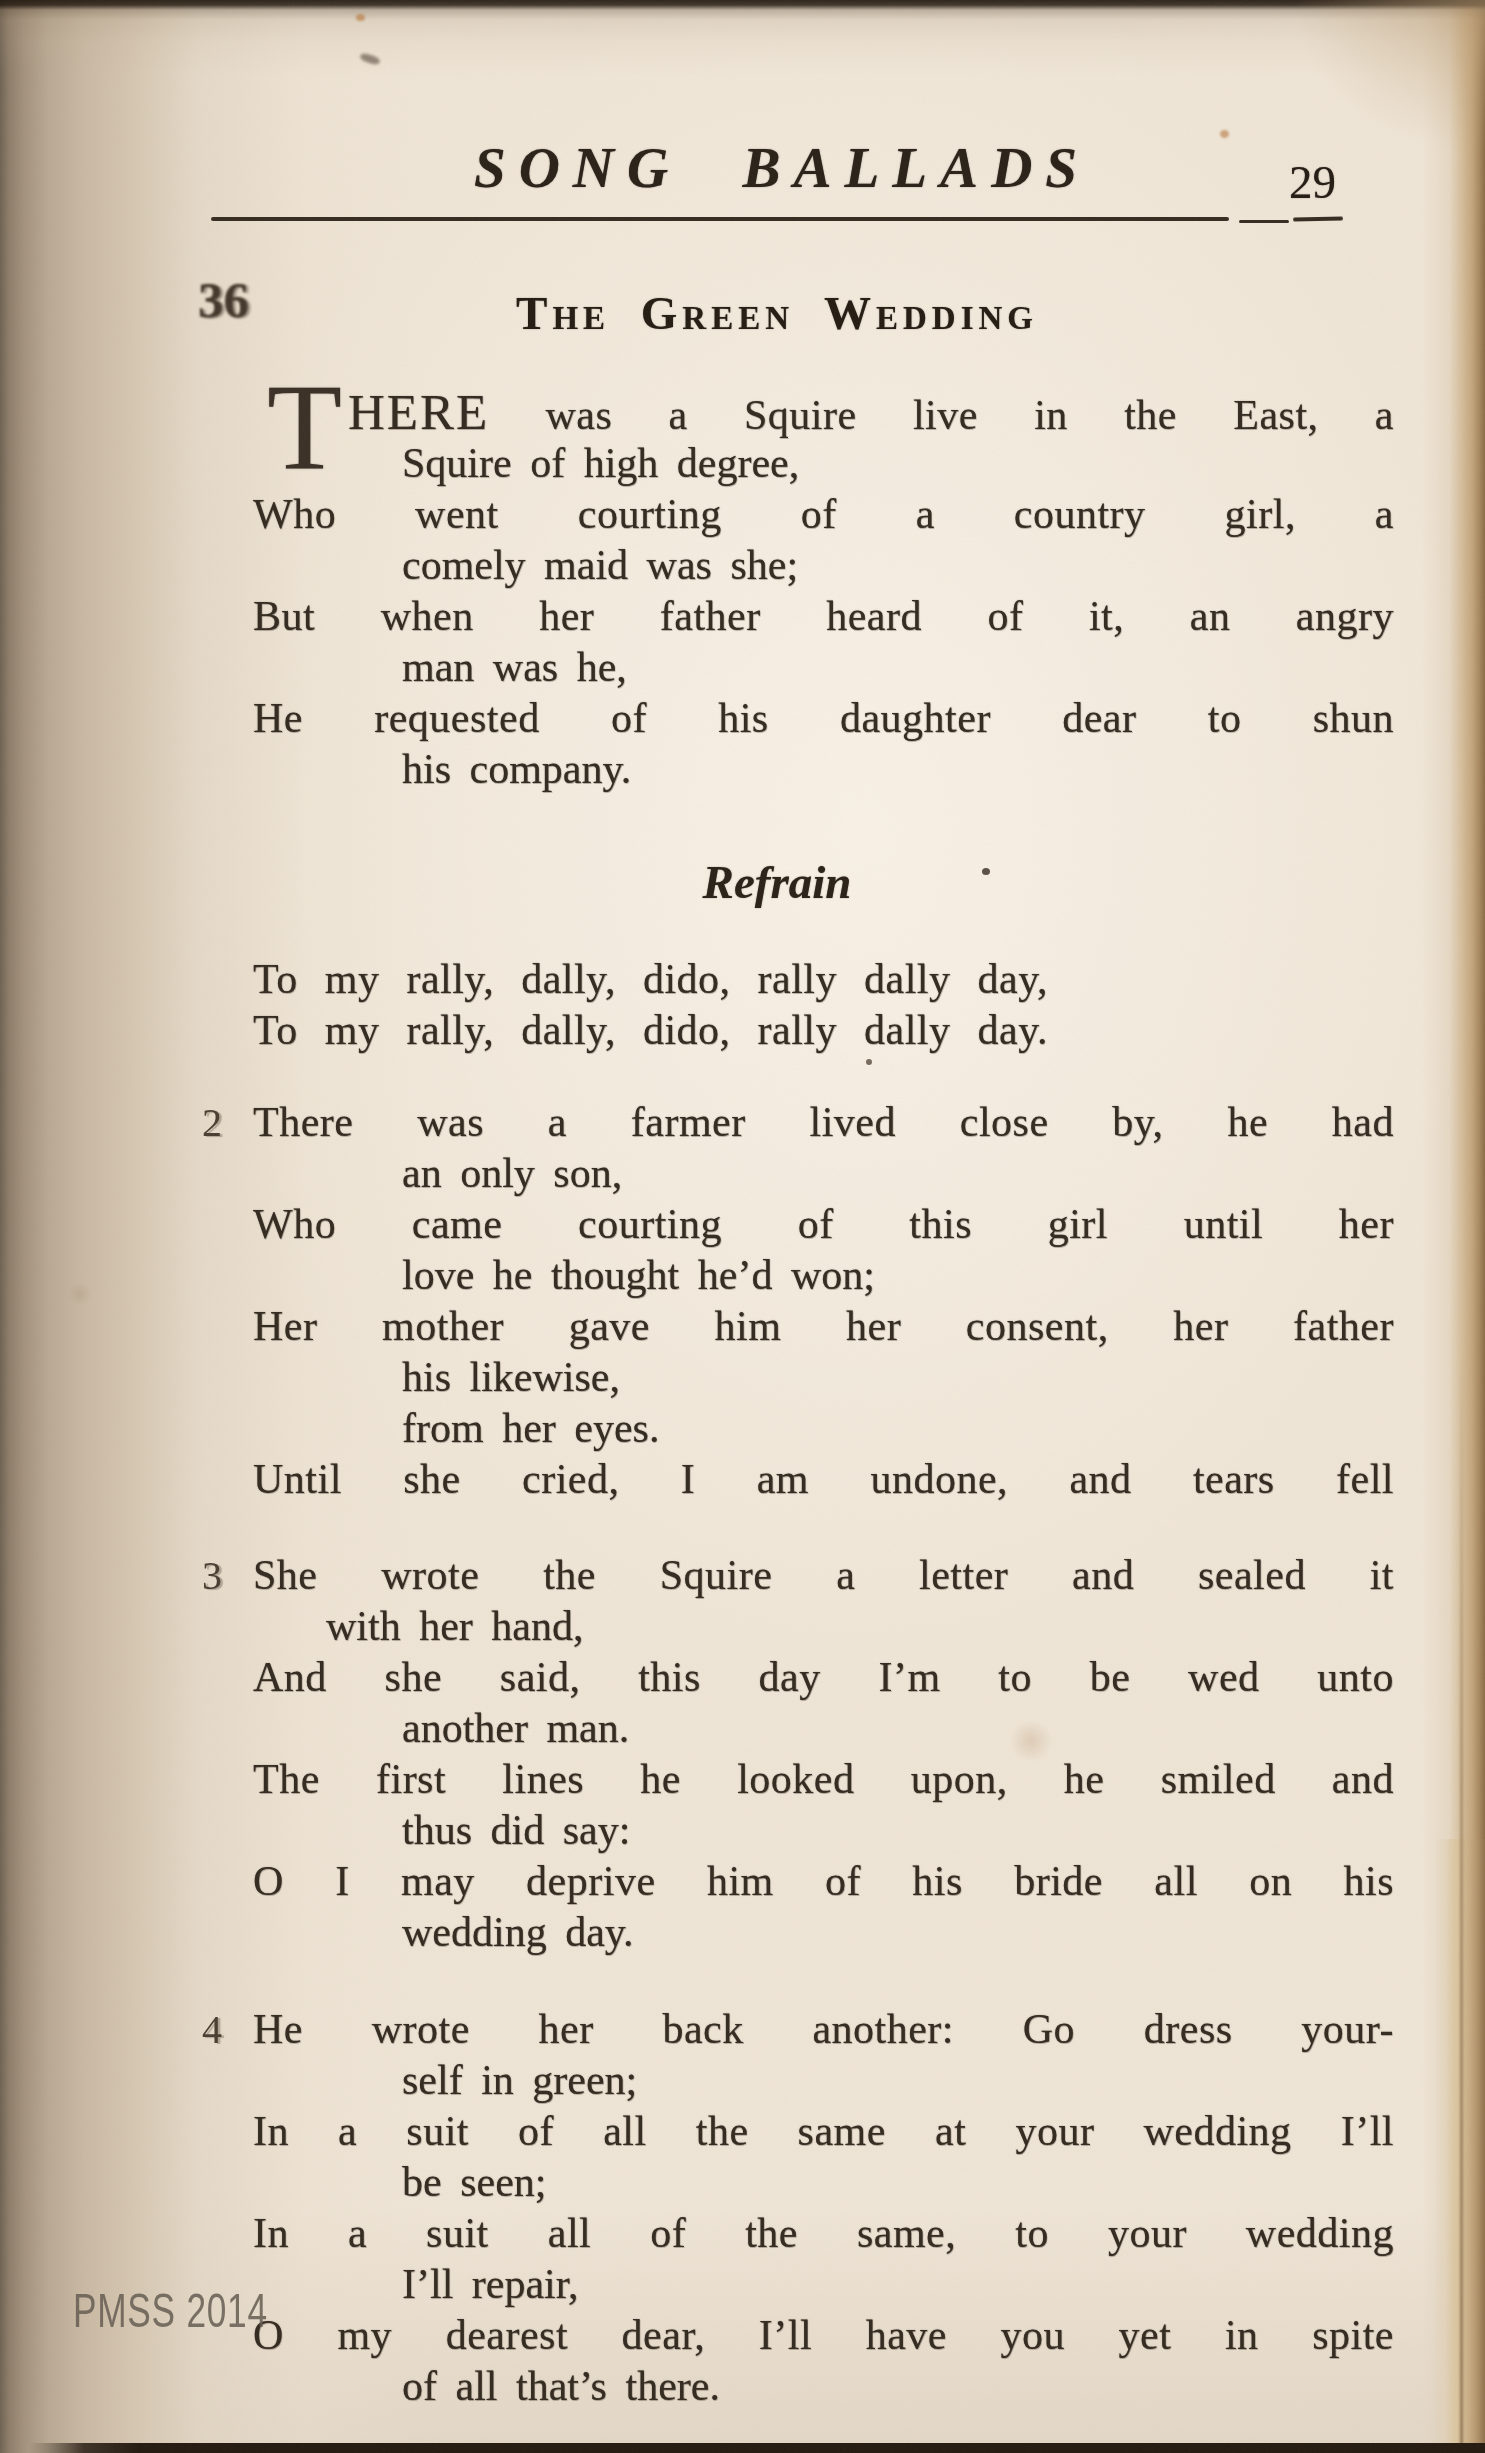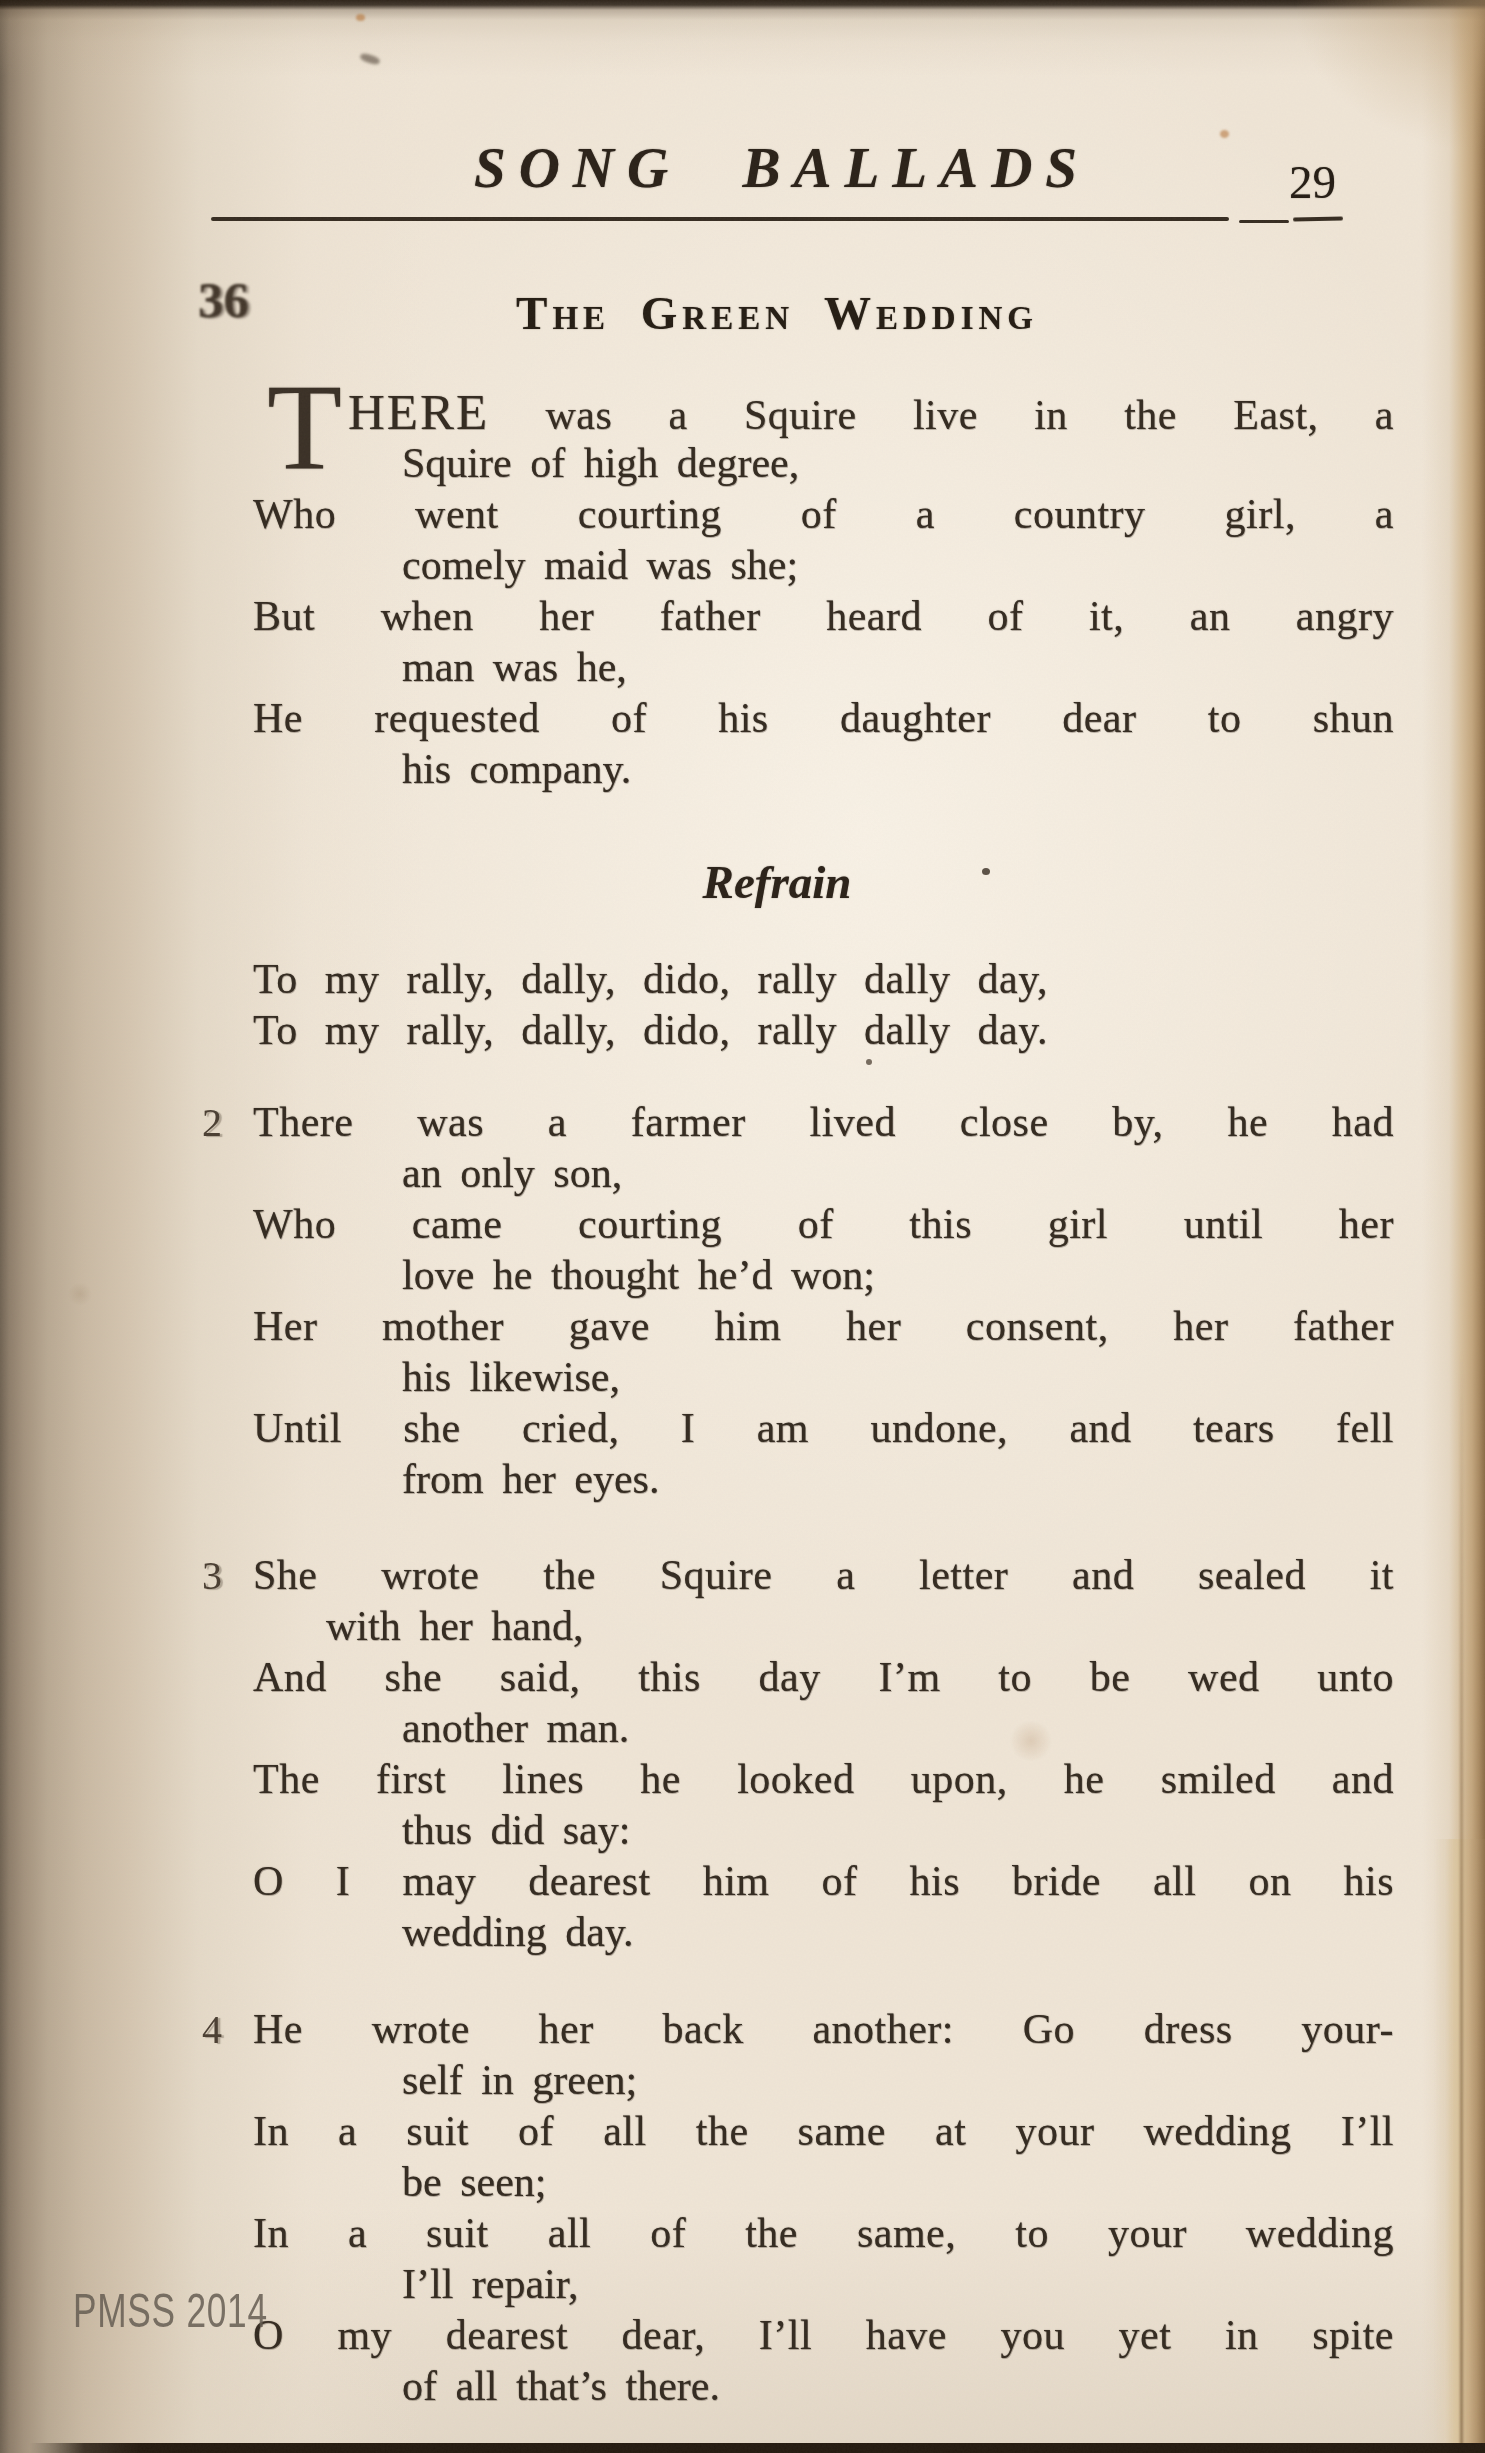--- a/index.html
+++ b/index.html
@@ -120,32 +120,32 @@
     <div class="line rline">To my rally, dally, dido, rally dally day.</div>
   </section>
 
   <section class="stanza s2">
     <div class="line just"><span class="vnum">2</span><span>There was a farmer lived close by, he had</span></div>
     <div class="line cont">an only son,</div>
     <div class="line just">Who came courting of this girl until her</div>
     <div class="line cont">love he thought he’d won;</div>
     <div class="line just">Her mother gave him her consent, her father</div>
     <div class="line cont">his likewise,</div>
+    <div class="line cont">from her eyes.</div>
     <div class="line just">Until she cried, I am undone, and tears fell</div>
-    <div class="line cont">from her eyes.</div>
   </section>
 
   <section class="stanza s3">
     <div class="line just"><span class="vnum">3</span><span>She wrote the Squire a letter and sealed it</span></div>
     <div class="line cont-sm">with her hand,</div>
     <div class="line just">And she said, this day I’m to be wed unto</div>
     <div class="line cont">another man.</div>
     <div class="line just">The first lines he looked upon, he smiled and</div>
     <div class="line cont">thus did say:</div>
-    <div class="line just">O I may dearest him of his bride all on his</div>
+    <div class="line just">O I may deprive him of his bride all on his</div>
     <div class="line cont">wedding day.</div>
   </section>
 
   <section class="stanza s4">
     <div class="line just"><span class="vnum">4</span><span>He wrote her back another: Go dress your-</span></div>
     <div class="line cont">self in green;</div>
     <div class="line just">In a suit of all the same at your wedding I’ll</div>
     <div class="line cont">be seen;</div>
     <div class="line just">In a suit all of the same, to your wedding</div>
     <div class="line cont">I’ll repair,</div>

